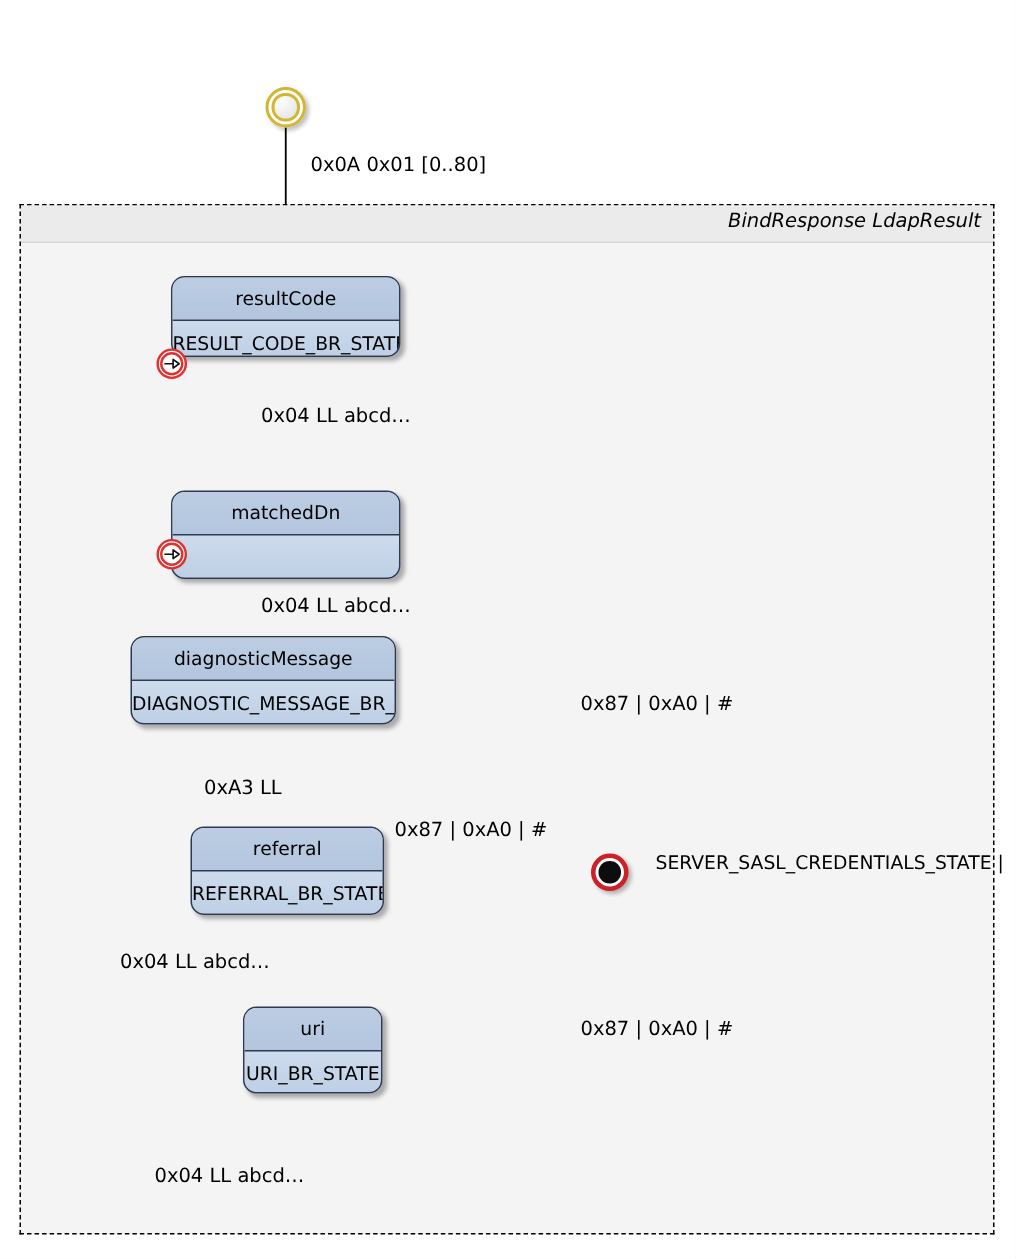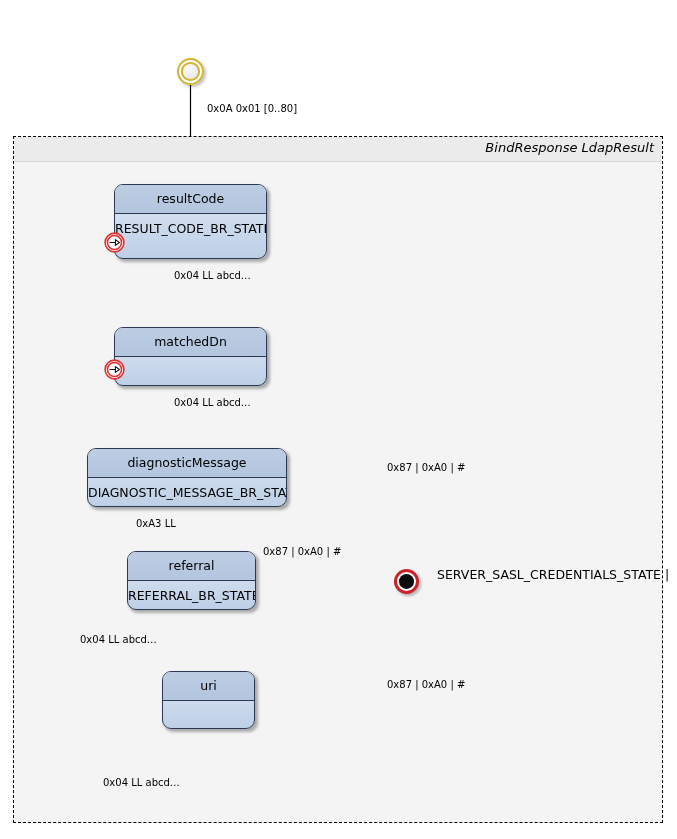--- a/index.html
+++ b/index.html
@@ -149,21 +149,21 @@
   
   .exit-icon {
     position: absolute;
     width: 21px;
     height: 21px;
   }
 
   
   .edge-label {
     position: absolute;
-    font-size: 10px;
+    font-size: 13px;
     color: #000000;
     white-space: nowrap;
   }
 </style>
 </head>
 <body>
 
 <div id="canvas">
 
   <svg id="edges" viewBox="0 0 677 839" width="677" height="839">
@@ -192,41 +192,42 @@
     <path d="M190.5,728 L190.5,755 L105,755 L105,700 L137,700" fill="none" stroke="#000000" stroke-width="1.2" stroke-dasharray="7,5" marker-end="url(#hollowArrow)"></path>
   </svg>
 
   <div class="start-node" style="left:177px; top:58px;"></div>
 
   <div class="composite">
     <div class="composite-title-bar"></div>
     <div class="composite-title">BindResponse LdapResult</div>
   </div>
 
-  <div class="state" style="left:114px; top:184px; width:153px; height:75px;">
+  <div class="state" style="left:114px; top:184px; width:153px; height:54px;">
     <div class="state-header">resultCode</div>
     <div class="state-body">RESULT_CODE_BR_STATE</div>
   </div>
 
   <div class="state" style="left:114px; top:311px; width:153px; height:59px;margin-top:16px;">
     <div class="state-header">matchedDn</div>
   </div>
 
-  <div class="state" style="left:87px; top:448px; width:200px; height:59px;">
+  <div class="state" style="left:87px; top:424px; width:177px; height:59px;">
     <div class="state-header">diagnosticMessage</div>
     <div class="state-body">DIAGNOSTIC_MESSAGE_BR_STATE</div>
   </div>
 
   <div class="state" style="left:127px; top:551px; width:129px; height:59px;">
     <div class="state-header">referral</div>
     <div class="state-body">REFERRAL_BR_STATE</div>
   </div>
 
   <div class="state" style="left:162px; top:671px; width:93px; height:58px;">
     <div class="state-header">uri</div>
+    <div class="state-body">URI_BR_STATE</div>
   </div>
 
   <svg class="exit-icon" style="left:104px; top:232px;" viewBox="0 0 21 21">
     <circle cx="10.5" cy="10.5" r="9.4" fill="#ffffff" stroke="#e03030" stroke-width="1.6"></circle>
     <circle cx="10.5" cy="10.5" r="7.0" fill="#ffffff" stroke="#e03030" stroke-width="1.6"></circle>
     <path d="M5.6,10.5 L11.4,10.5 M11.4,10.5 L11.4,7.6 L15.4,10.5 L11.4,13.4 Z" fill="#ffffff" stroke="#111111" stroke-width="1.1" stroke-linejoin="round"></path>
   </svg>
 
   <svg class="exit-icon" style="left:104px; top:359px;" viewBox="0 0 21 21">
     <circle cx="10.5" cy="10.5" r="9.4" fill="#ffffff" stroke="#e03030" stroke-width="1.6"></circle>

